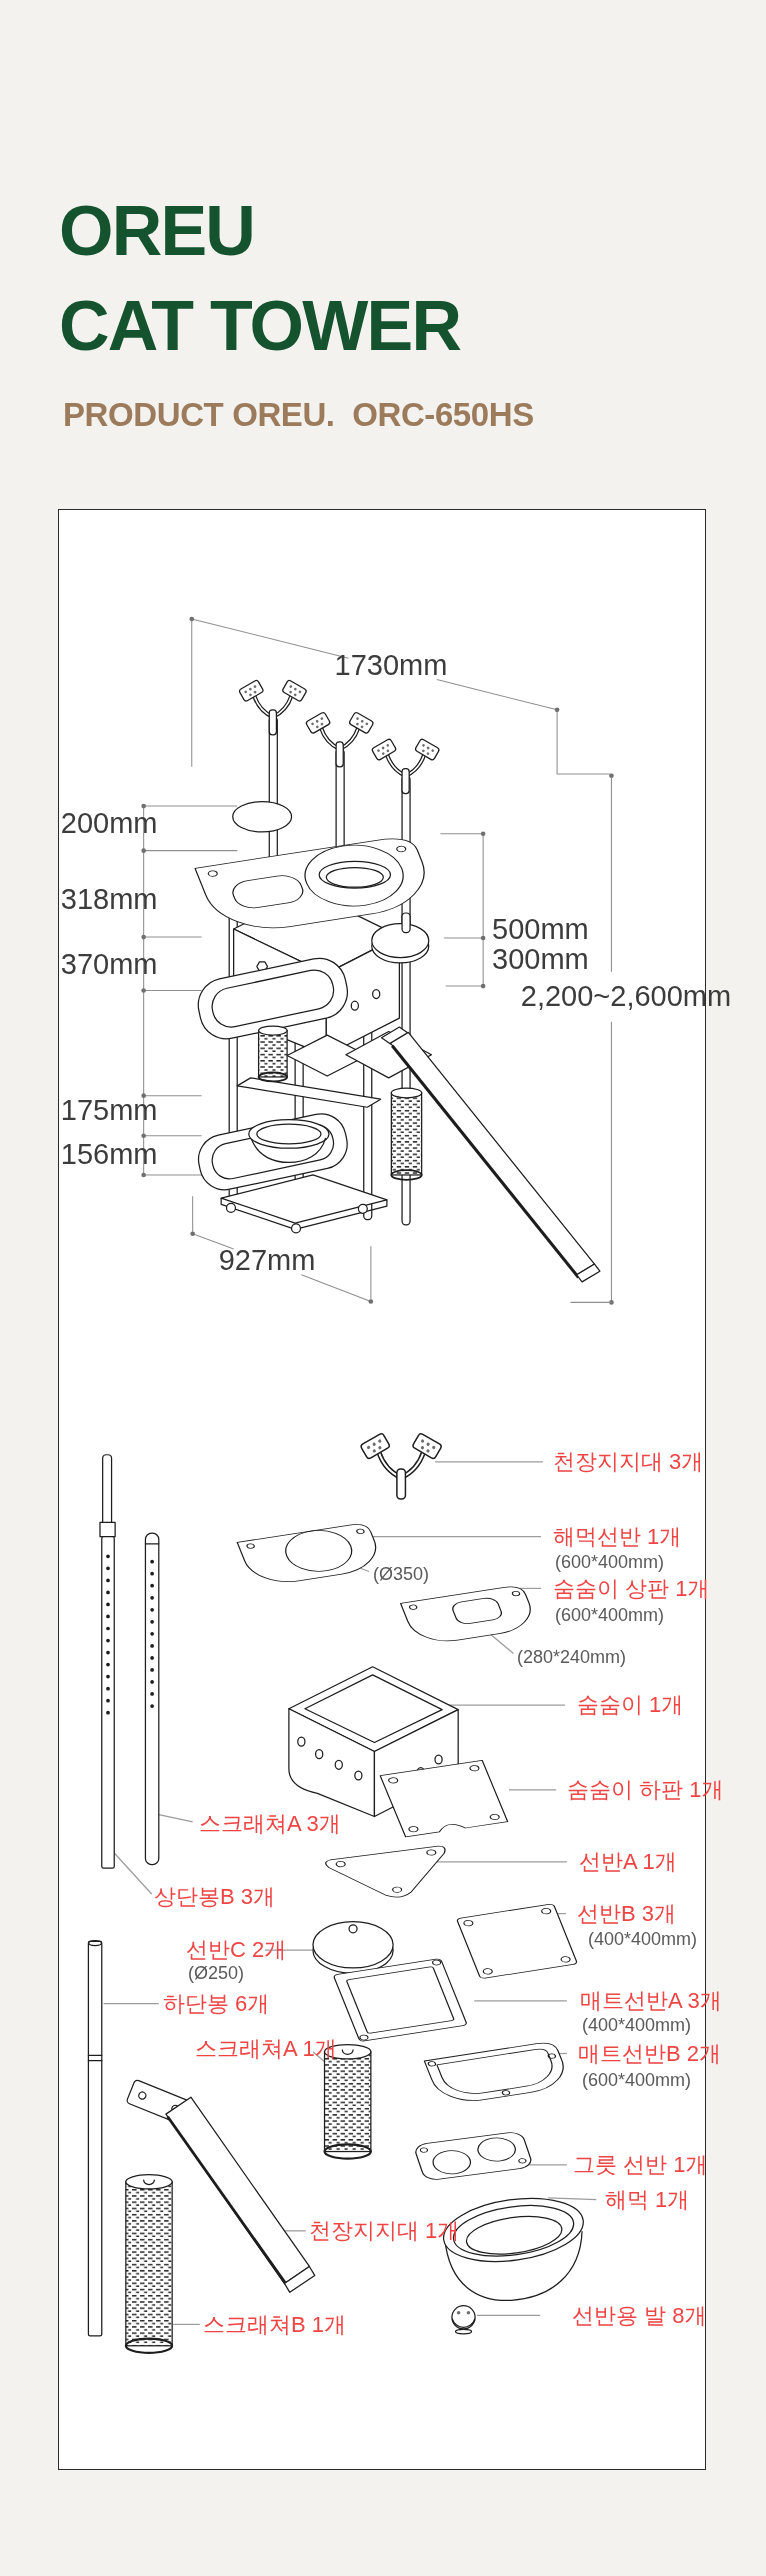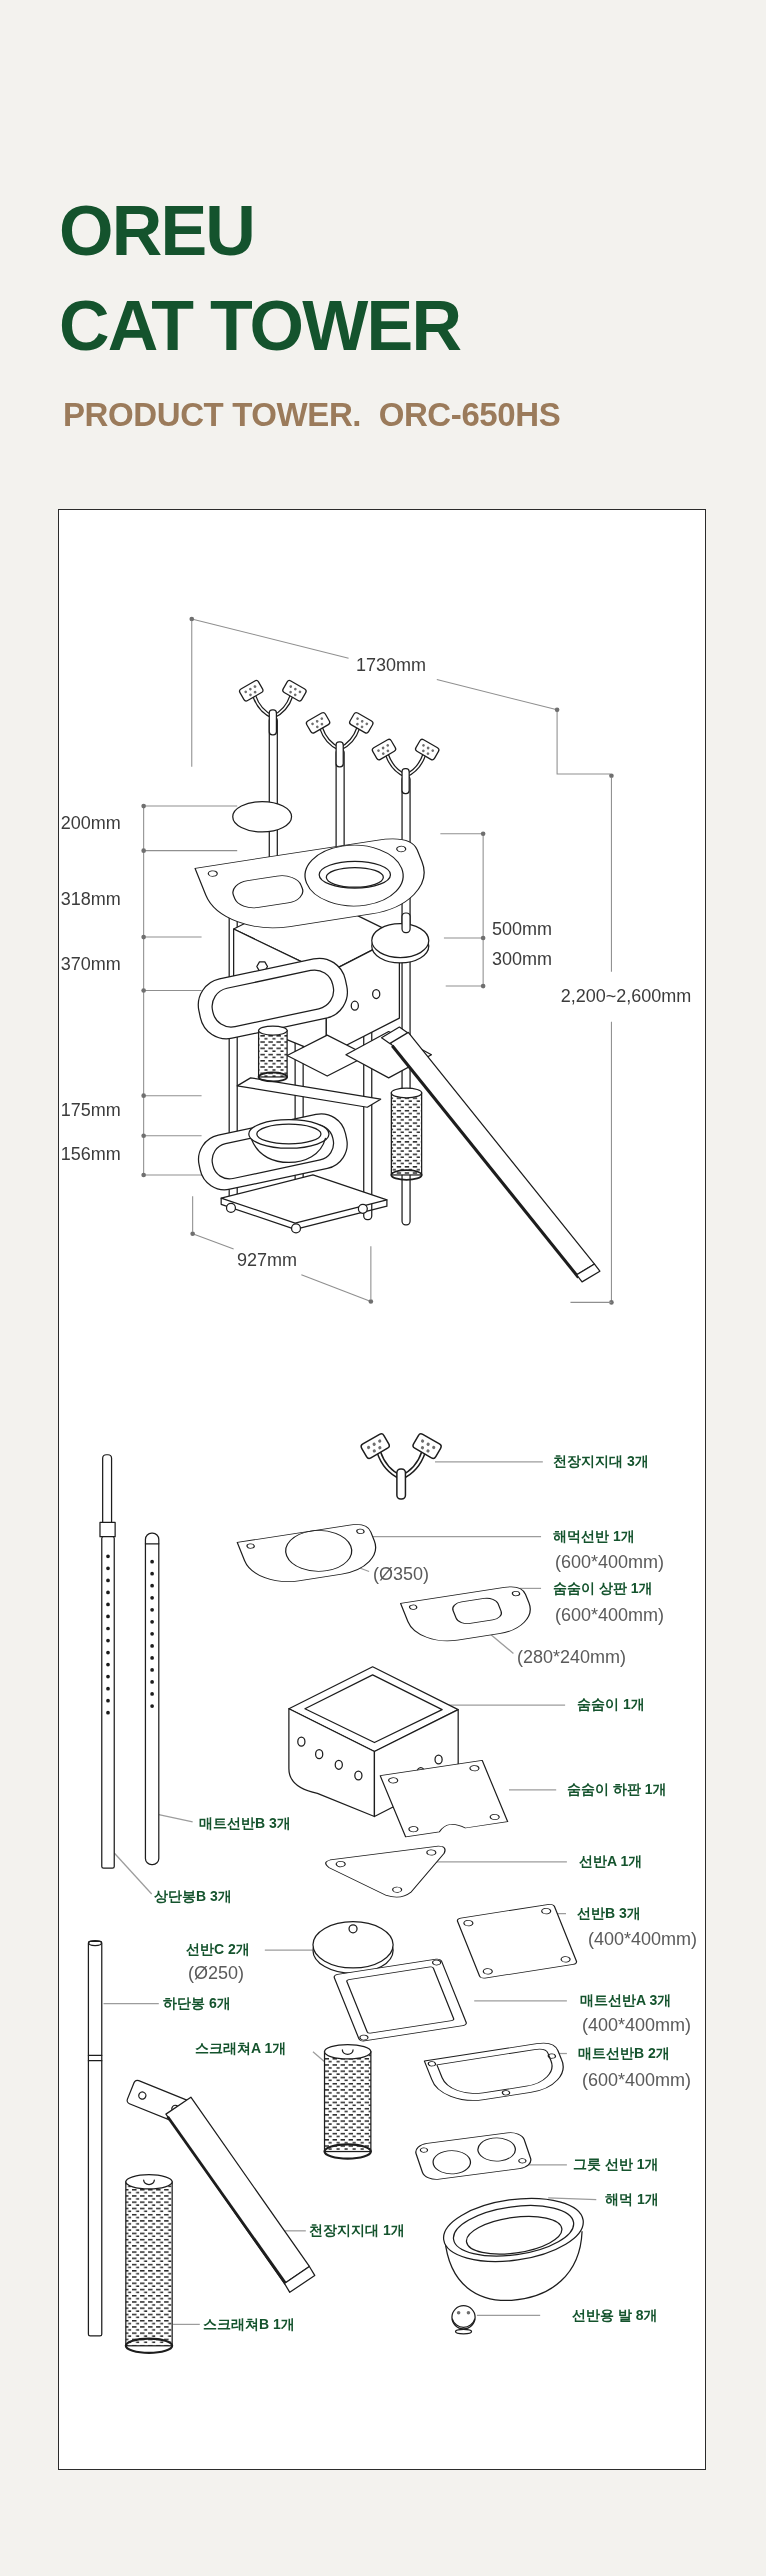--- a/index.html
+++ b/index.html
@@ -6,40 +6,40 @@
   body{background:#f3f2ee;font-family:"Liberation Sans","DejaVu Sans",sans-serif;}
   .page{position:relative;width:767px;height:2576px;background:#f3f2ee;overflow:hidden;}
   .title{position:absolute;left:59px;top:184px;font-size:70px;font-weight:700;line-height:1.36;
          letter-spacing:-1.8px;color:#14532d;white-space:pre;}
   .subtitle{position:absolute;left:63px;top:396px;font-size:33px;font-weight:700;color:#9b7b5b;
          letter-spacing:-0.4px;white-space:pre;}
   .panel{position:absolute;left:58px;top:509px;width:646px;height:1959px;background:#ffffff;
          border:1.8px solid #2b2b2b;}
   svg.art{position:absolute;left:0;top:0;}
   .lbl{position:absolute;white-space:nowrap;transform:translateY(-50%);line-height:1.1;}
-  .k{font-size:14px;color:#14532d;font-weight:700;}
+  .k{font-size:22px;color:#ef4444;font-weight:400;}
   .note{font-size:18px;color:#5a5a5a;}
-  .dim{font-size:18px;color:#3c3c3c;}
+  .dim{font-size:29px;color:#3c3c3c;}
   .r{text-align:left;}
   .c{transform:translate(-50%,-50%);}
   
   .ln{fill:none;stroke:#1d1d1d;stroke-width:1.4;stroke-linejoin:round;stroke-linecap:round;}
   .wb{fill:#ffffff;stroke:#1d1d1d;stroke-width:1.4;stroke-linejoin:round;}
   .dm{fill:none;stroke:#8f8f8f;stroke-width:1.2;}
   .ld{fill:none;stroke:#9c9c9c;stroke-width:1.4;}
   .dt{fill:#6f6f6f;}
   .holes{fill:none;stroke:#1d1d1d;stroke-width:4.2;stroke-dasharray:0 13.5;stroke-linecap:round;}
 </style>
 </head>
 <body>
 
 <div class="page">
 
   <div class="title"><span>OREU</span><br><span>CAT TOWER</span></div>
-  <div class="subtitle">PRODUCT TOWER.  ORC-650HS</div>
+  <div class="subtitle">PRODUCT OREU.  ORC-650HS</div>
 
   <div class="panel">
 
     <svg class="art" width="646" height="1959" viewBox="0 0 725 2198">
       <defs>
         <pattern id="scr" width="9" height="7" patternUnits="userSpaceOnUse">
           <rect width="9" height="7" fill="#ffffff"></rect>
           <rect x="1" y="1" width="5" height="1.7" fill="#2a2a2a"></rect>
           <rect x="5.5" y="4.3" width="5" height="1.7" fill="#2a2a2a"></rect>
         </pattern>
@@ -386,21 +386,21 @@
     <div class="lbl k" style="left:521px;top:1491px;">매트선반A 3개</div>
     <div class="lbl note" style="left:523px;top:1516px;">(400*400mm)</div>
 
     <div class="lbl k" style="left:519px;top:1544px;">매트선반B 2개</div>
     <div class="lbl note" style="left:523px;top:1571px;">(600*400mm)</div>
 
     <div class="lbl k" style="left:514px;top:1655px;">그릇 선반 1개</div>
     <div class="lbl k" style="left:546px;top:1690px;">해먹 1개</div>
     <div class="lbl k" style="left:513px;top:1806px;">선반용 발 8개</div>
 
-    <div class="lbl k" style="left:140px;top:1314px;">매트선반B 3개</div>
+    <div class="lbl k" style="left:140px;top:1314px;">스크래쳐A 3개</div>
     <div class="lbl k" style="left:95px;top:1387px;">상단봉B 3개</div>
 
     <div class="lbl k" style="left:127px;top:1440px;">선반C 2개</div>
     <div class="lbl note" style="left:129px;top:1464px;">(Ø250)</div>
 
     <div class="lbl k" style="left:104px;top:1494px;">하단봉 6개</div>
     <div class="lbl k" style="left:136px;top:1539px;">스크래쳐A 1개</div>
     <div class="lbl k" style="left:250px;top:1721px;">천장지지대 1개</div>
     <div class="lbl k" style="left:144px;top:1815px;">스크래쳐B 1개</div>
 

